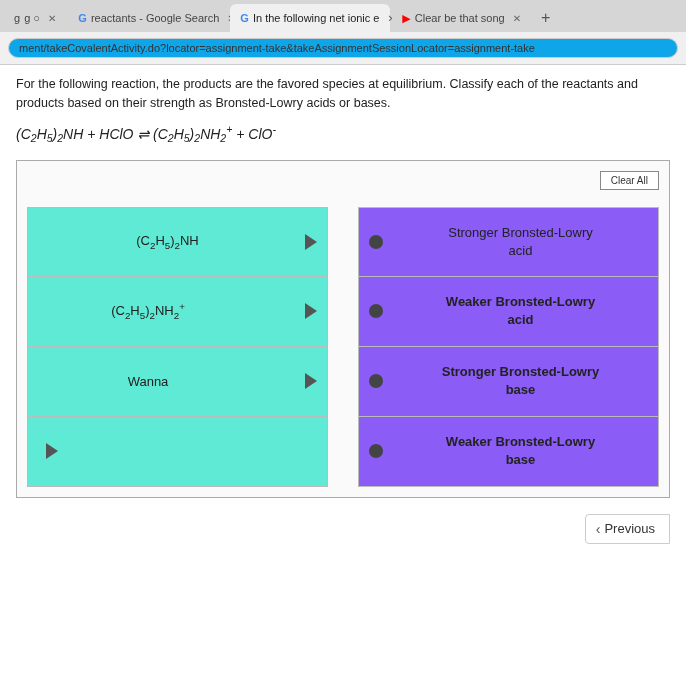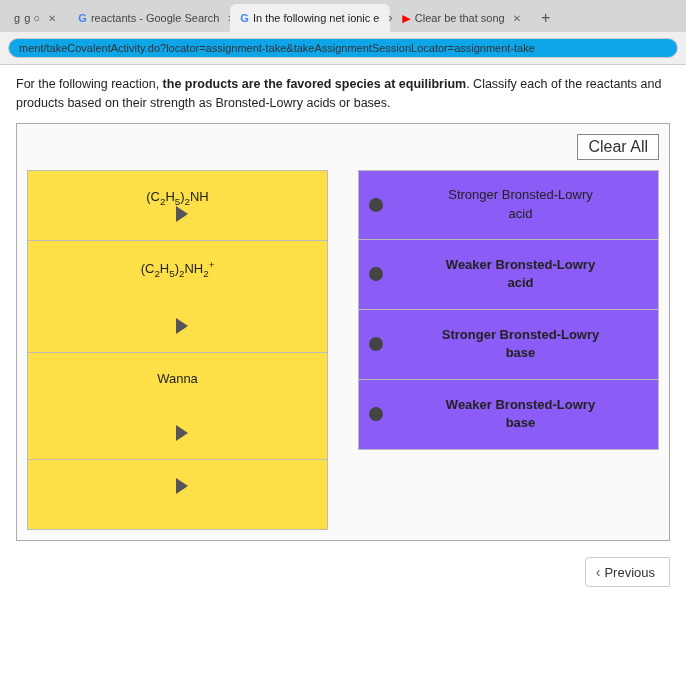--- a/index.html
+++ b/index.html
@@ -93,21 +93,21 @@
     }
 
     .instruction-text {
       font-size: 12.5px;
       color: #222;
       line-height: 1.5;
       margin-bottom: 10px;
     }
 
     .instruction-text strong {
-      font-weight: bold;
+      font-weight: normal;
     }
 
     .equation {
       font-size: 14px;
       color: #222;
       margin-bottom: 16px;
       font-style: italic;
     }
 
     
@@ -118,48 +118,47 @@
       position: relative;
     }
 
     .clear-all-btn {
       position: absolute;
       top: 10px;
       right: 10px;
       border: 1px solid #888;
       background: white;
       padding: 3px 10px;
-      font-size: 16px;
+      font-size: 10px;
       cursor: pointer;
       color: #333;
     }
 
     .columns {
       display: flex;
       gap: 30px;
       margin-top: 36px;
     }
 
     .left-column, .right-column {
       flex: 1;
       display: flex;
       flex-direction: column;
       gap: 0;
     }
 
     .drag-item {
       border: 1px solid #bbb;
-      background: #fde047;
+      background: #5eead4;
       display: flex;
       align-items: center;
       justify-content: space-between;
       padding: 18px 10px;
       min-height: 70px;
       position: relative;
-      flex-direction: column;
     }
 
     .drag-item + .drag-item {
       border-top: none;
       gap: 39px;
     }
 
     .drag-item-text {
       font-size: 13px;
       color: #222;
@@ -262,20 +261,23 @@
   <div class="address-bar-row">
     <div class="address-bar">ment/takeCovalentActivity.do?locator=assignment-take&amp;takeAssignmentSessionLocator=assignment-take</div>
   </div>
 </div>
 
 <div class="page-content">
   <p class="instruction-text">
     For the following reaction, <strong>the products are the favored species at equilibrium</strong>. Classify each of the reactants and products based on their strength as Bronsted-Lowry acids or bases.
   </p>
 
+  <div class="equation">
+    (C<sub>2</sub>H<sub>5</sub>)<sub>2</sub>NH + HClO ⇌ (C<sub>2</sub>H<sub>5</sub>)<sub>2</sub>NH<sub>2</sub><sup>+</sup> + ClO<sup>-</sup>
+  </div>
 
   <div class="drag-drop-container">
     <button class="clear-all-btn">Clear All</button>
 
     <div class="columns">
 
       <div class="left-column">
 
         <div class="drag-item">
           <div class="drag-item-text">

